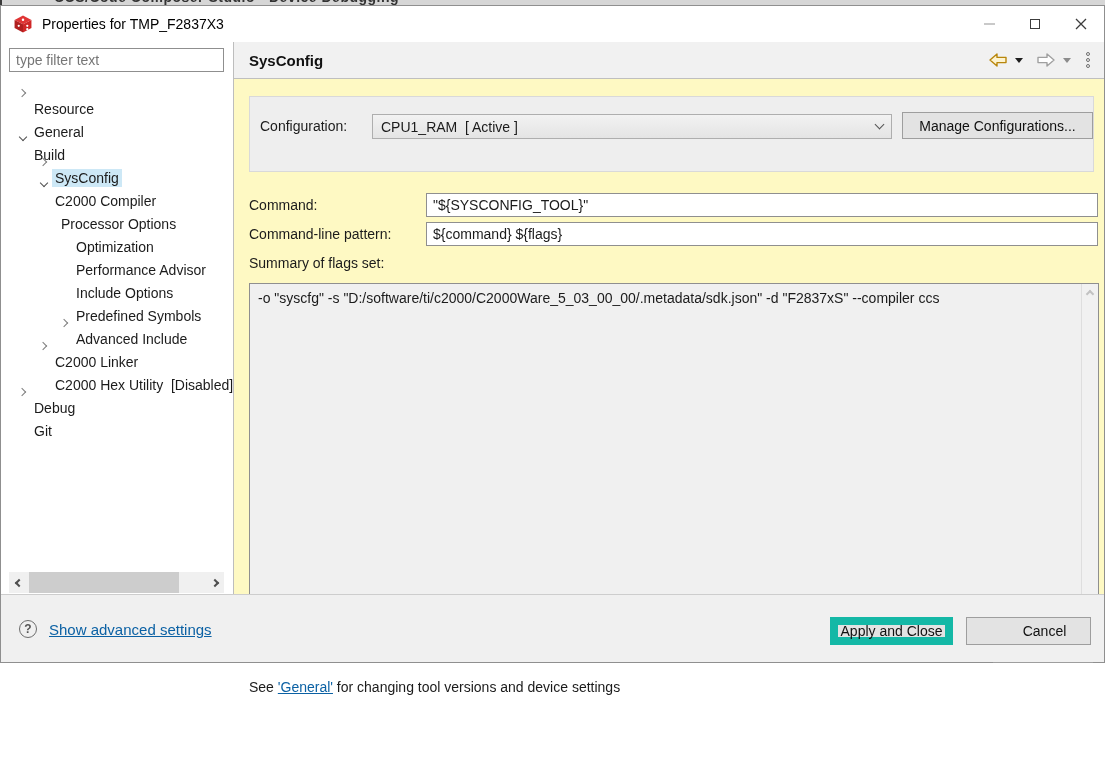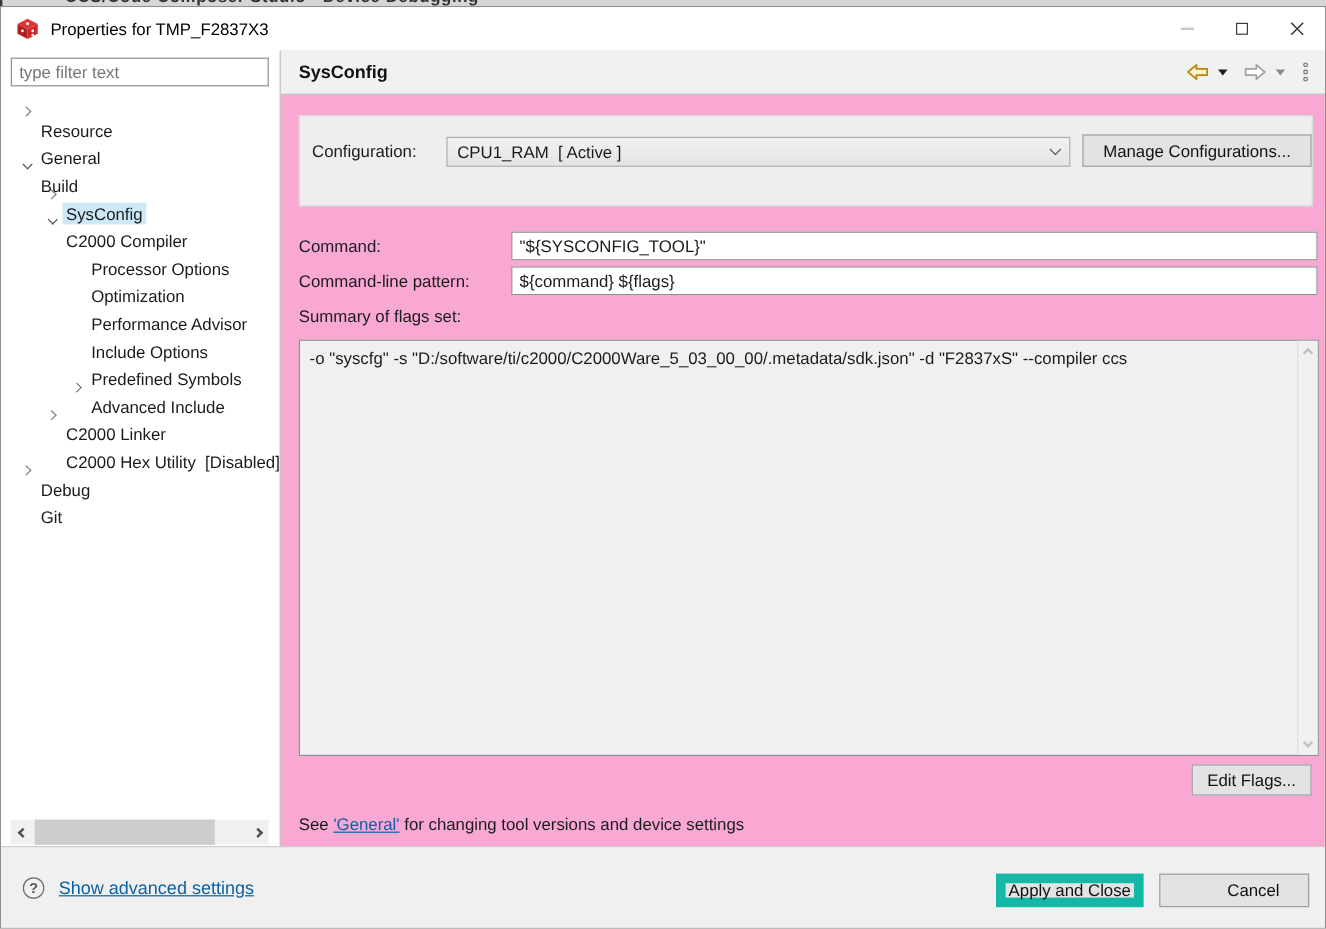--- a/index.html
+++ b/index.html
@@ -5,21 +5,21 @@
   * { margin:0; padding:0; box-sizing:border-box; }
   html,body { width:1105px; height:774px; }
   body { font-family:"Liberation Sans", sans-serif; font-size:14px; color:#1b1b1b; background:#fff; overflow:hidden; }
 
   .screen { position:relative; width:1105px; height:774px; background:#fff; }
 
   
   .behind-strip { position:absolute; left:0; top:0; width:1105px; height:5px; background:#d6d6d6; overflow:hidden; border-left:2px solid #3a3a3a; }
   .behind-strip span { display:block; margin-top:-11px; padding-left:52px; font-size:14px; font-weight:bold; color:#333; letter-spacing:.5px; white-space:nowrap; }
 
-  .dialog { position:absolute; left:0; top:5px; width:1105px; height:769px; background:#fff; border:1px solid #8f8f8f; display:flex; flex-direction:column; }
+  .dialog { position:absolute; left:0; top:5px; width:1105px; height:658px; background:#fff; border:1px solid #8f8f8f; display:flex; flex-direction:column; }
 
   
   .titlebar { height:36px; display:flex; align-items:center; flex:0 0 36px; background:#fff; }
   .app-icon { width:18px; height:18px; margin-left:13px; }
   .win-title { margin-left:10px; font-size:14px; color:#000; }
   .tb-spacer { flex:1; }
   .tb-btn { width:46px; height:36px; display:flex; align-items:center; justify-content:center; }
   .glyph-min { width:11px; height:2px; background:#c9c9c9; }
   .glyph-max { width:10px; height:10px; border:1px solid #3c3c3c; }
 
@@ -50,21 +50,21 @@
   
   .main { flex:1; display:flex; flex-direction:column; background:#f0f0f0; min-width:0; }
   .main-header { flex:0 0 37px; background:#f1f1f1; border-bottom:1px solid #bfbfbf; display:flex; align-items:center; }
   .main-title { margin-left:15px; font-size:15px; font-weight:bold; color:#111; }
   .nav-icons { margin-left:auto; margin-right:14px; display:flex; align-items:center; gap:7px; }
   .tri { width:0; height:0; border-left:4px solid transparent; border-right:4px solid transparent; border-top:5px solid #1e1e1e; }
   .tri.disabled { border-top-color:#8c8c8c; }
   .menu-dots { display:flex; flex-direction:column; gap:2px; margin-left:8px; }
   .menu-dots i { width:4px; height:4px; border:1px solid #6e6e6e; border-radius:50%; }
 
-  .main-content { position:relative; flex:1; background:#f9a8d4; }
+  .main-content { position:relative; flex:1; background:#fef9c3; }
 
   .config-group { position:absolute; left:15px; top:17px; width:845px; height:76px; background:#eeeeee; border:1px solid #d9d9d9; }
   .config-label { position:absolute; left:10px; top:21px; }
   .combo { position:absolute; left:122px; top:17px; width:520px; height:25px; background:linear-gradient(#f2f2f2,#e4e4e4); border:1px solid #aeaeae; display:flex; align-items:center; padding:0 8px; }
   .combo-value { flex:1; font-size:14px; white-space:pre; overflow:hidden; }
   .combo-chev { width:7px; height:7px; border-right:1.5px solid #555; border-bottom:1.5px solid #555; transform:rotate(45deg); margin-top:-4px; }
   .btn { background:#e3e3e3; border:1px solid #9e9e9e; font-family:"Liberation Sans",sans-serif; font-size:14px; color:#111; display:flex; align-items:center; justify-content:center; cursor:default; }
   .manage-btn { position:absolute; left:652px; top:15px; width:191px; height:27px; }
 
   .form-label { position:absolute; left:15px; font-size:14px; }
@@ -129,21 +129,21 @@
     <div class="body">
 
       <div class="sidebar">
         <input class="filter-input" type="text" placeholder="type filter text" style="">
         <div class="tree" id="tree">
             <div class="tree-row" style="padding-left: 14px;"><span class="tree-chevron"><span class="chev right"></span></span><span class="tree-label">Resource</span></div>
             <div class="tree-row" style="padding-left: 14px;"><span class="tree-chevron"></span><span class="tree-label">General</span></div>
             <div class="tree-row" style="padding-left: 14px;"><span class="tree-chevron"><span class="chev down"></span></span><span class="tree-label">Build</span></div>
             <div class="tree-row" style="padding-left: 35px;"><span class="tree-chevron"><span class="chev right"></span></span><span class="tree-label selected">SysConfig</span></div>
             <div class="tree-row" style="padding-left: 35px;"><span class="tree-chevron"><span class="chev down"></span></span><span class="tree-label">C2000 Compiler</span></div>
-            <div class="tree-row" style="padding-left: 56px;"><span class="tree-chevron"></span><span class="tree-label">Processor Options</span></div>
+            <div class="tree-row" style="padding-left: 41px;"><span class="tree-chevron"></span><span class="tree-label">Processor Options</span></div>
             <div class="tree-row" style="padding-left: 56px;"><span class="tree-chevron"></span><span class="tree-label">Optimization</span></div>
             <div class="tree-row" style="padding-left: 56px;"><span class="tree-chevron"></span><span class="tree-label">Performance Advisor</span></div>
             <div class="tree-row" style="padding-left: 56px;"><span class="tree-chevron"></span><span class="tree-label">Include Options</span></div>
             <div class="tree-row" style="padding-left: 56px;"><span class="tree-chevron"></span><span class="tree-label">Predefined Symbols</span></div>
             <div class="tree-row" style="padding-left: 56px;"><span class="tree-chevron"><span class="chev right"></span></span><span class="tree-label">Advanced Include</span></div>
             <div class="tree-row" style="padding-left: 35px;"><span class="tree-chevron"><span class="chev right"></span></span><span class="tree-label">C2000 Linker</span></div>
             <div class="tree-row" style="padding-left: 35px;"><span class="tree-chevron"></span><span class="tree-label">C2000 Hex Utility  [Disabled]</span></div>
             <div class="tree-row" style="padding-left: 14px;"><span class="tree-chevron"><span class="chev right"></span></span><span class="tree-label">Debug</span></div>
             <div class="tree-row" style="padding-left: 14px;"><span class="tree-chevron"></span><span class="tree-label">Git</span></div>
           </div>

